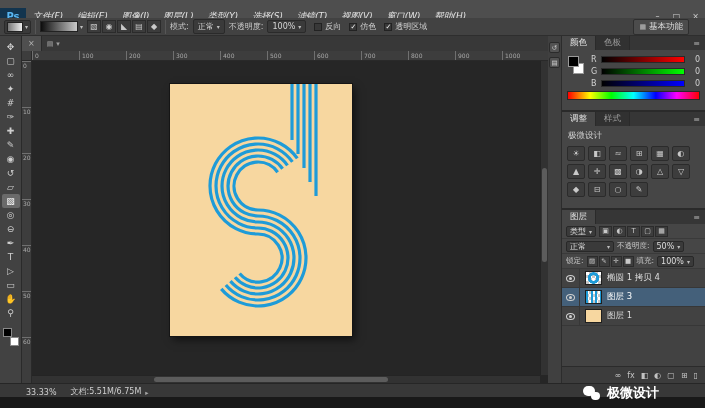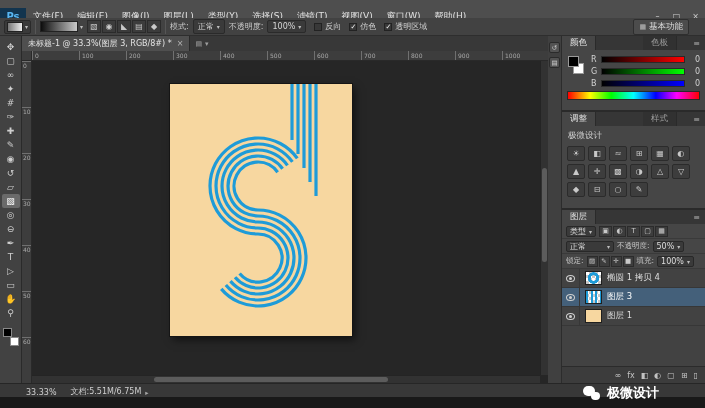--- a/index.html
+++ b/index.html
@@ -9,21 +9,21 @@
     background:#474747; color:#d6d6d6;
     font-family:"DejaVu Sans","Liberation Sans",sans-serif; font-size:9px;
     user-select:none;
   }
   
   .menubar { position:absolute; top:0; left:0; width:705px; height:34px;
     background:#4e4e4e; border-bottom:1px solid #333; display:flex; align-items:center; }
   .ps-logo { width:26px; height:18px; background:#12344e; color:#58b6f2; font-weight:bold;
     font-size:10px; display:flex; align-items:center; justify-content:center; }
   .menu-items { display:flex; height:100%; }
-  .menu-item { padding:0 7px; display:flex; align-items:center; font-size:9px; color:#e2e2e2; }
+  .menu-item { padding:0 7px; display:flex; align-items:center; font-size:9px; color:#e2e2e2;font-style:italic; }
   .win-controls { margin-left:auto; display:flex; height:100%; }
   .wc { width:19px; display:flex; align-items:center; justify-content:center; color:#cfcfcf; font-size:8px; }
   
   .optionsbar { position:absolute; top:18px; left:0; width:705px; height:18px;
     background:#424242; border-bottom:1px solid #2e2e2e; display:flex; align-items:center; gap:4px; padding:0 4px; }
   .sep { width:1px; height:14px; background:#2d2d2d; border-right:1px solid #565656; }
   .tool-preset { display:flex; align-items:center; gap:2px; background:#3a3a3a; border:1px solid #2a2a2a;
     border-radius:2px; padding:1px 2px; }
   .mini-grad { width:16px; height:10px; background:linear-gradient(90deg,#777,#eee); border:1px solid #222; }
   .dd { font-size:6px; color:#bdbdbd; }
@@ -80,21 +80,21 @@
   .thumbh { position:absolute; left:24%; width:46%; top:1px; bottom:1px; background:#5c5c5c; border-radius:3px; }
   
   .dock { position:absolute; top:36px; left:548px; width:157px; height:347px; background:#3d3d3d; display:flex; }
   .dockstrip { width:14px; background:#404040; border-right:1px solid #2c2c2c; display:flex;
     flex-direction:column; align-items:center; padding-top:6px; gap:4px; }
   .strip-btn { width:11px; height:11px; background:#535353; border:1px solid #2b2b2b; border-radius:2px;
     font-size:6.5px; color:#cfcfcf; display:flex; align-items:center; justify-content:center; }
   .panels { flex:1; display:flex; flex-direction:column; }
   .panel { background:#464646; border-bottom:2px solid #2a2a2a; }
   .phead { height:14px; background:#363636; display:flex; align-items:stretch; }
-  .ptabs { display:flex;gap:47px; }
+  .ptabs { display:flex; }
   .ptab { padding:0 8px; display:flex; align-items:center; font-size:8.5px; color:#9d9d9d; background:#313131;
     border-right:1px solid #2a2a2a; }
   .ptab.sel { background:#464646; color:#e4e4e4; }
   .pmenu { margin-left:auto; padding:0 5px; color:#b5b5b5; font-size:8px; display:flex; align-items:center; }
   .color-panel { height:76px; }
   .color-body { display:flex; gap:4px; padding:4px 5px 2px; }
   .chips { position:relative; width:20px; height:24px; }
   .chip-bg { position:absolute; left:6px; top:9px; width:11px; height:11px; background:#fff; border:1px solid #999; }
   .chip-fg { position:absolute; left:1px; top:2px; width:11px; height:11px; background:#000; border:1px solid #999; }
   .sliders { flex:1; display:flex; flex-direction:column; gap:3px; padding-top:1px; }
@@ -328,21 +328,20 @@
       </div>
     <div class="tb-swatches">
       <span class="sw-bg"></span>
       <span class="sw-fg"></span>
     </div>
   </div>
 
   <div class="docarea">
     <div class="tabbar">
       <div class="doctab">
-        <span>未标题-1 @ 33.3%(图层 3, RGB/8#) *</span>
         <span class="tabclose">×</span>
       </div>
       <div class="tab-extras">
 
       <span class="tab-extra">▤</span>
           <span class="tab-extra">▾</span>
         </div>
     </div>
     <div class="rulerrow">
       <div class="ruler-corner"></div>

